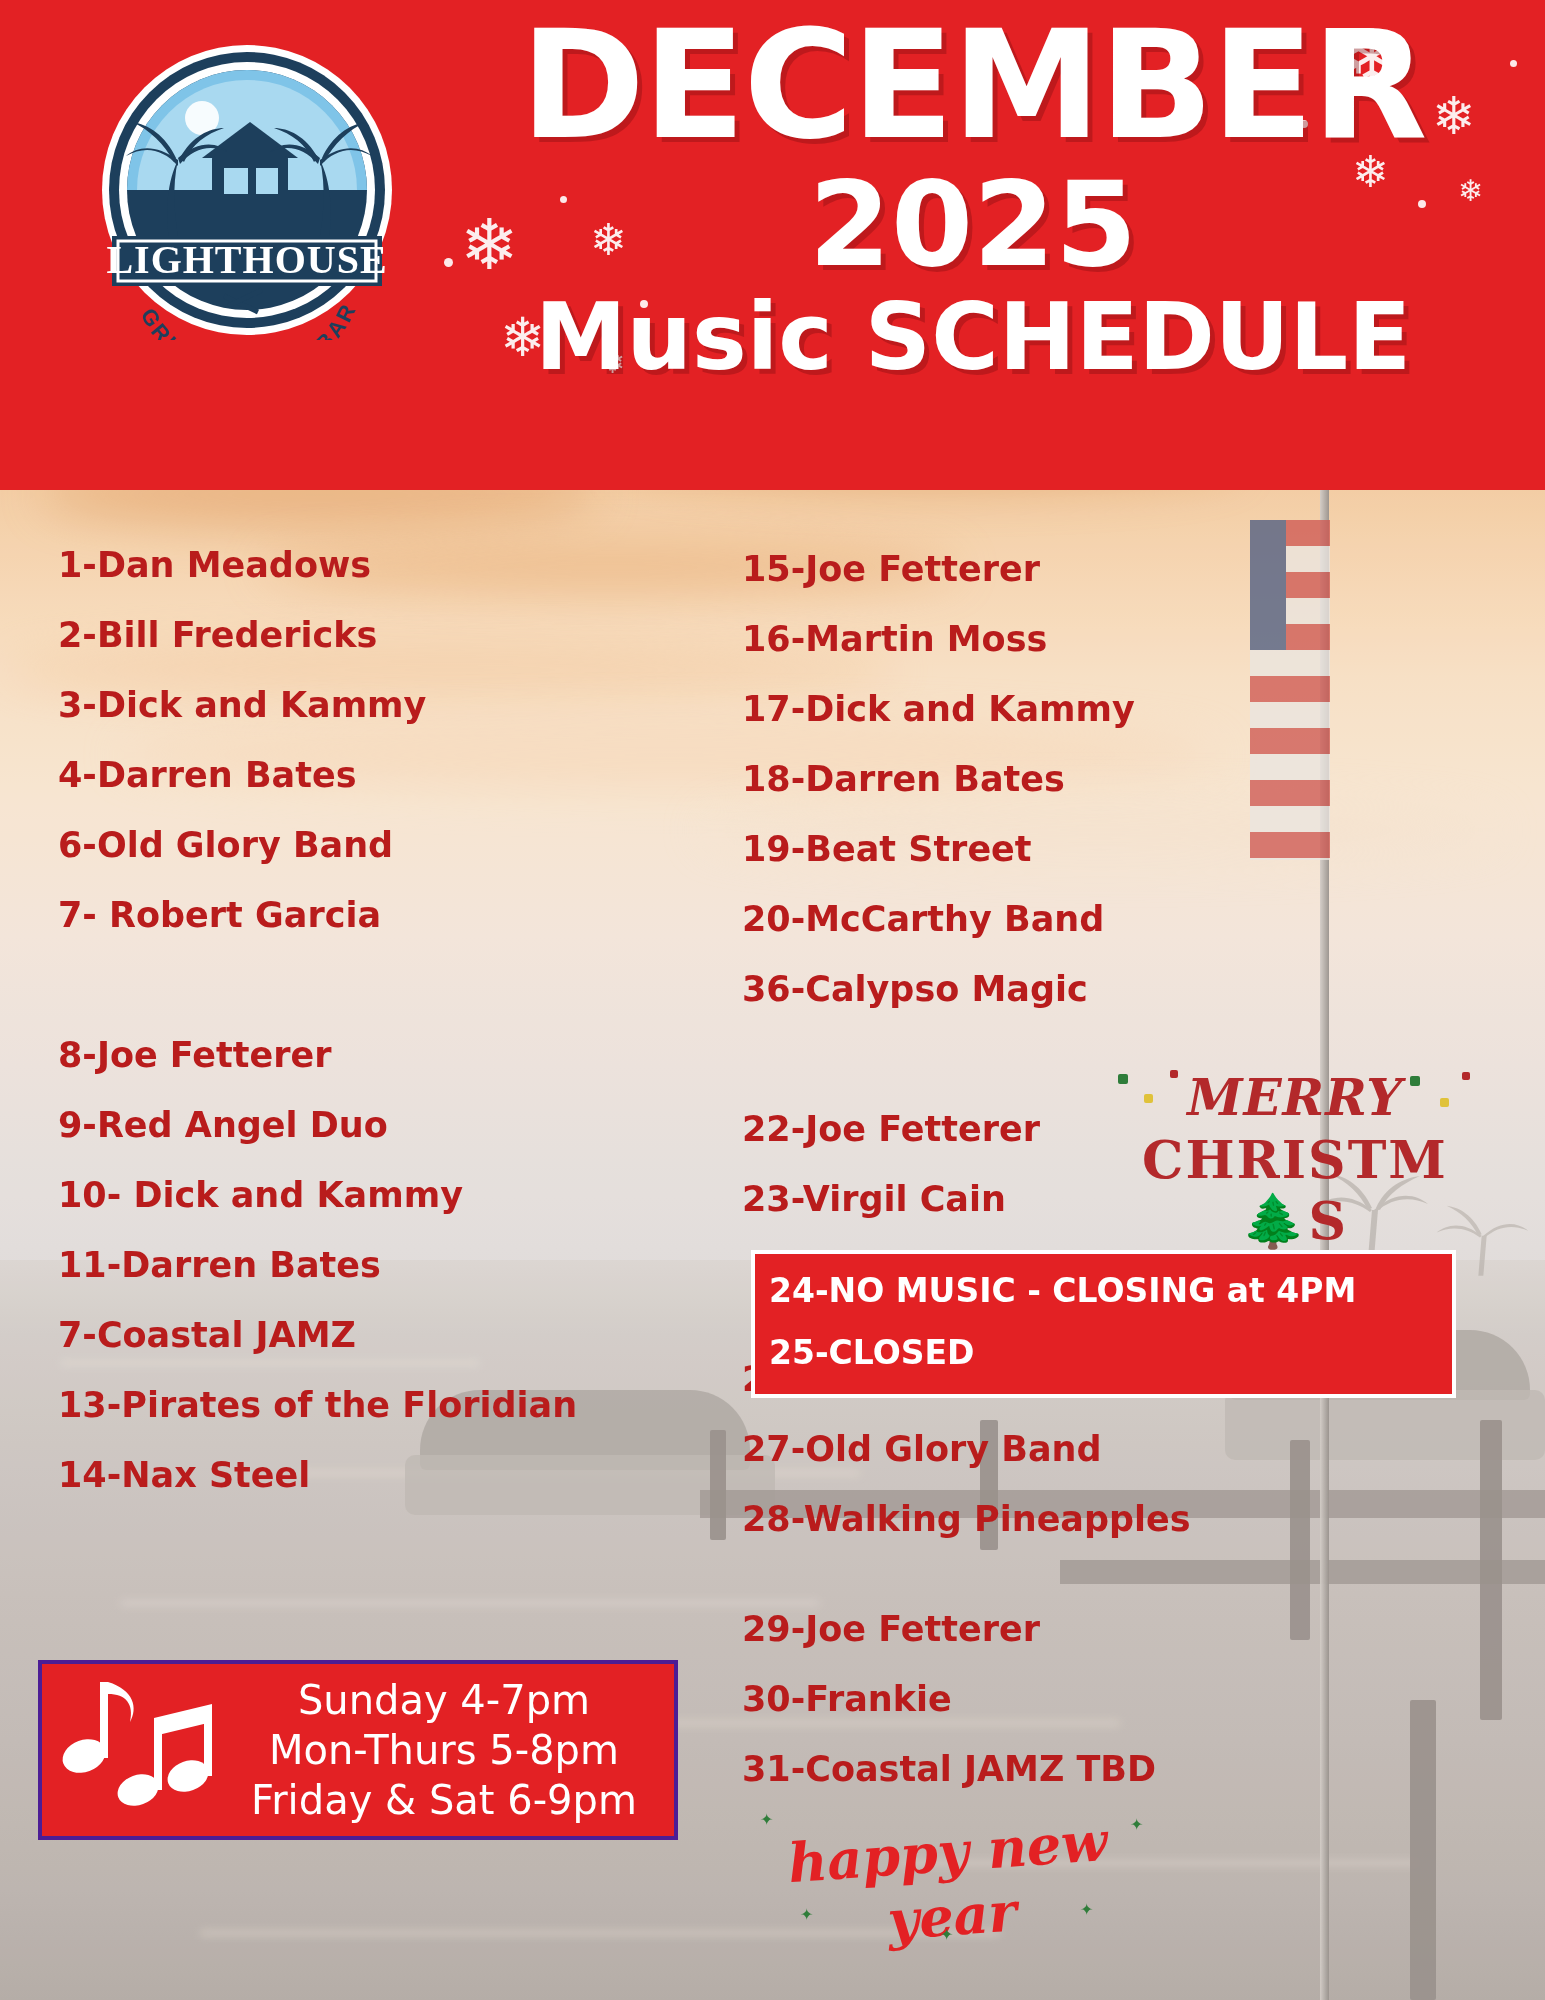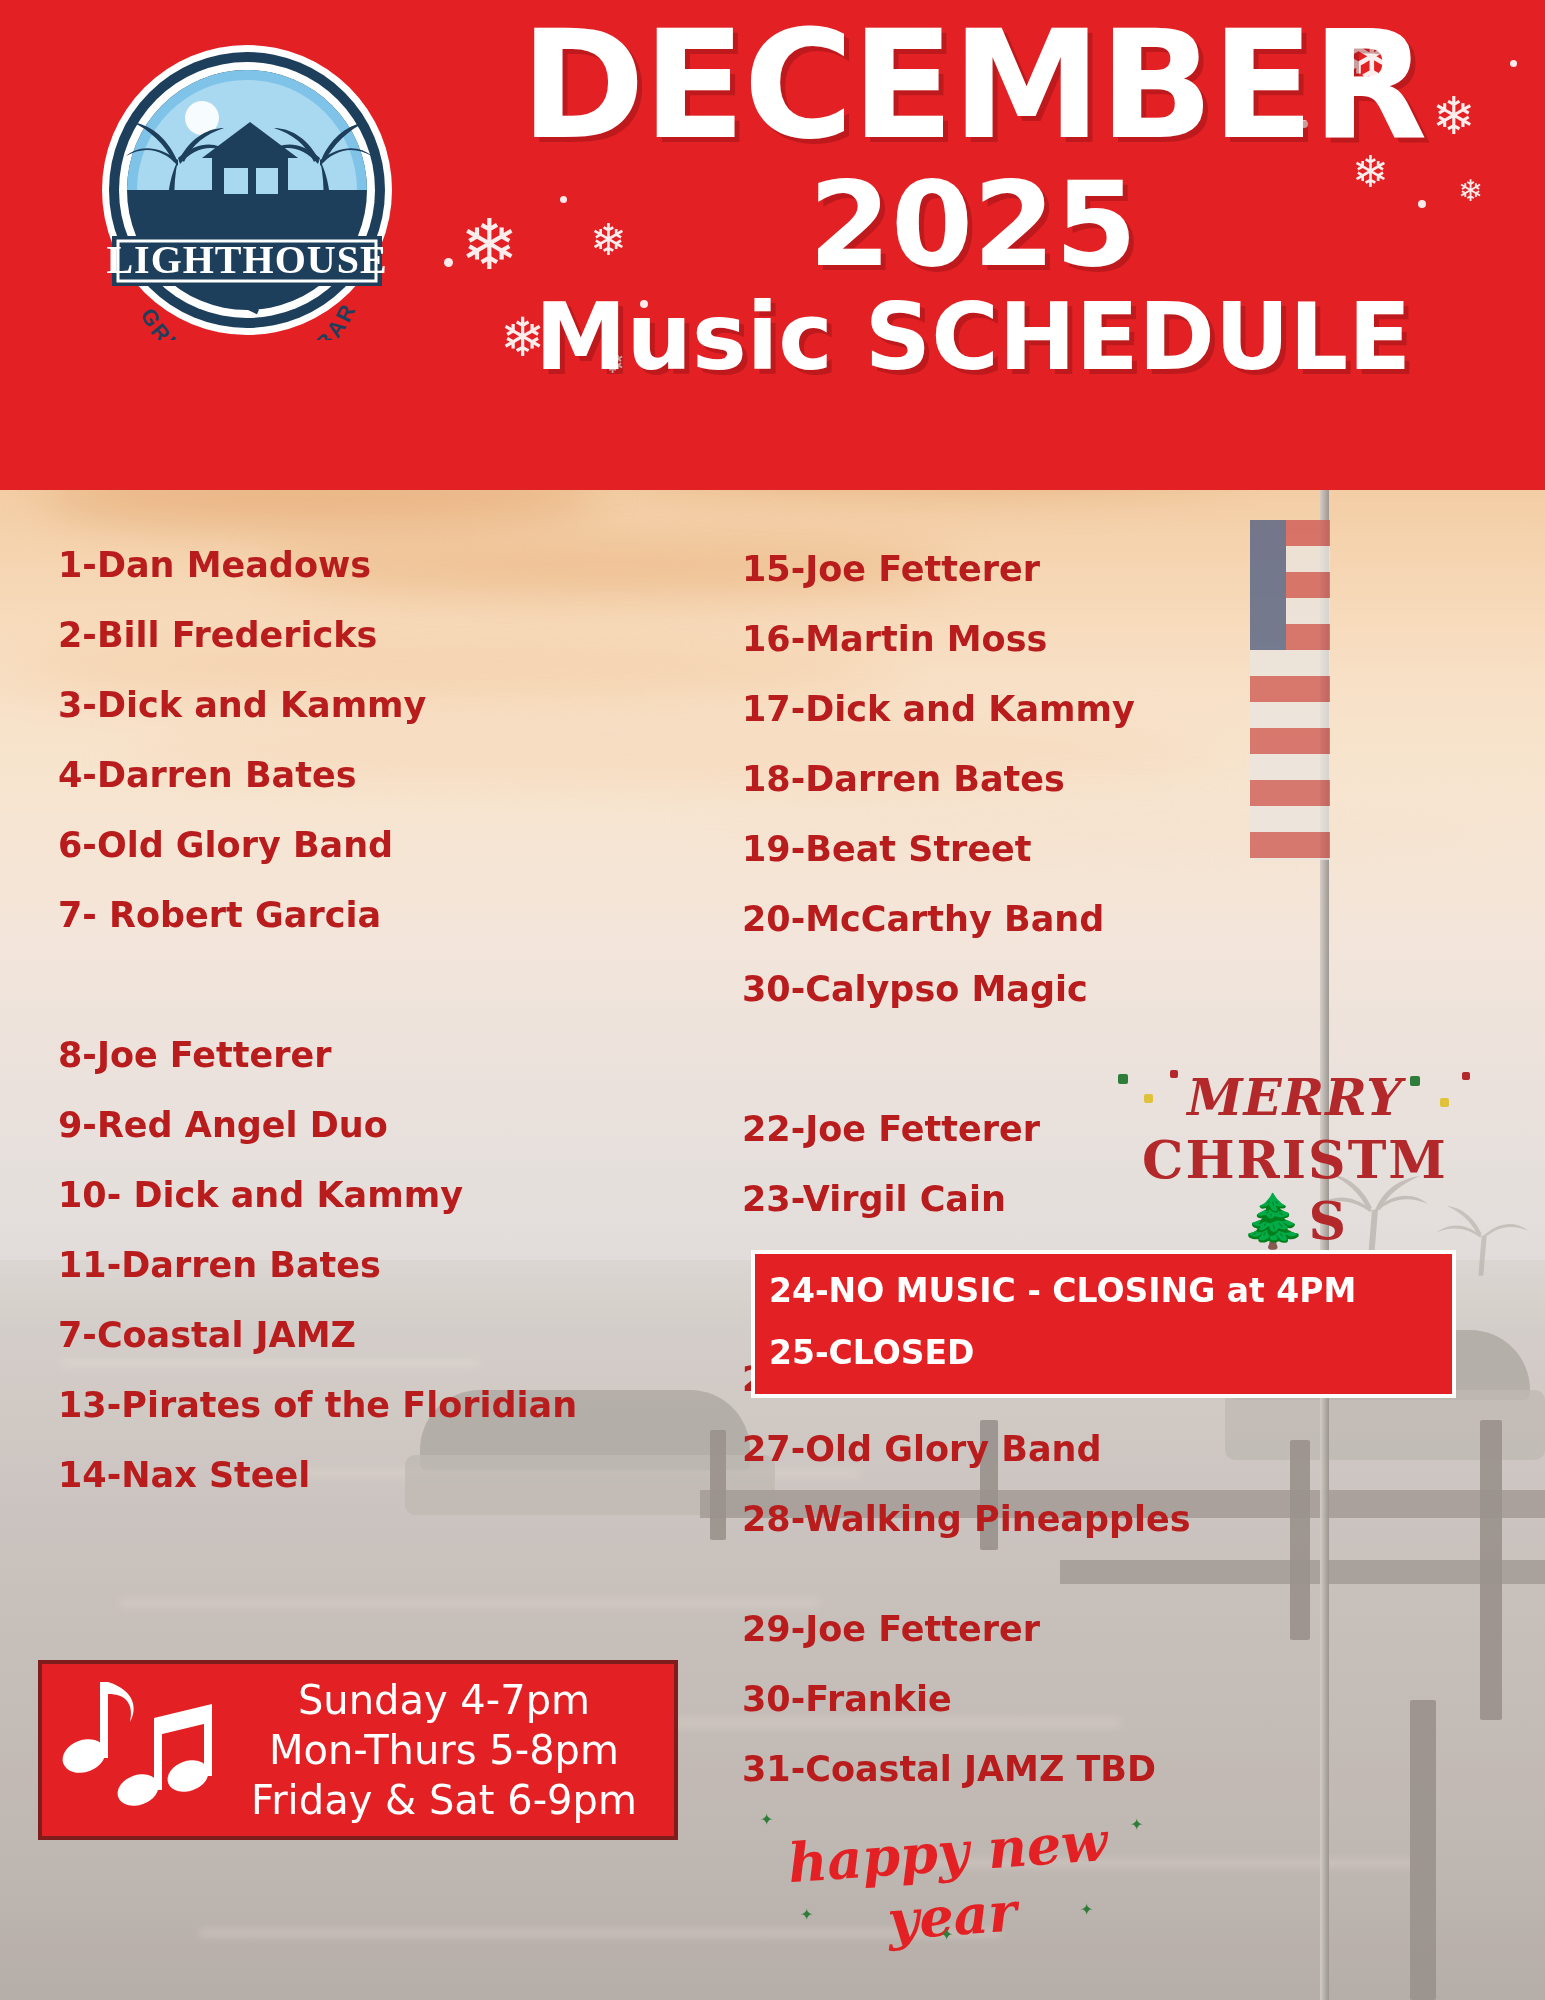--- a/index.html
+++ b/index.html
@@ -129,21 +129,21 @@
   .xmas .l2{
     font-family:"DejaVu Serif", serif;font-weight:bold;
     font-size:52px;color:#b3292b;letter-spacing:2px;margin-top:2px;
   }
   .xmas .tree{color:#2f7d3a;}
   .conf{position:absolute;border-radius:2px;}
 
   
   .timesbox{
     position:absolute;left:38px;top:1660px;width:640px;height:180px;
-    background:#e32124;border:4px solid #7f1d1d;box-sizing:border-box;
+    background:#e32124;border:4px solid #4c1d95;box-sizing:border-box;
     display:flex;align-items:center;
   }
   .notes{width:190px;height:100%;position:relative;}
   .times{
     flex:1;text-align:center;color:#ffffff;
     font-family:"DejaVu Sans", sans-serif;font-size:40px;line-height:50px;font-weight:normal;
     padding-right:18px;
   }
   
   .hny{
@@ -318,21 +318,21 @@
     <div class="entry">14-Nax Steel</div>
   </div>
 
   <div class="col col-right">
     <div class="entry">15-Joe Fetterer</div>
     <div class="entry">16-Martin Moss</div>
     <div class="entry">17-Dick and Kammy</div>
     <div class="entry">18-Darren Bates</div>
     <div class="entry">19-Beat Street</div>
     <div class="entry">20-McCarthy Band</div>
-    <div class="entry">30-Calypso Magic</div>
+    <div class="entry">36-Calypso Magic</div>
     <div class="gap"></div>
     <div class="entry">22-Joe Fetterer</div>
     <div class="entry">23-Virgil Cain</div>
     <div class="gap"></div>
     <div class="gap-sm"></div>
     <div class="entry">26-RPM</div>
     <div class="entry">27-Old Glory Band</div>
     <div class="entry">28-Walking Pineapples</div>
     <div class="gap-sm"></div>
     <div class="entry">29-Joe Fetterer</div>

